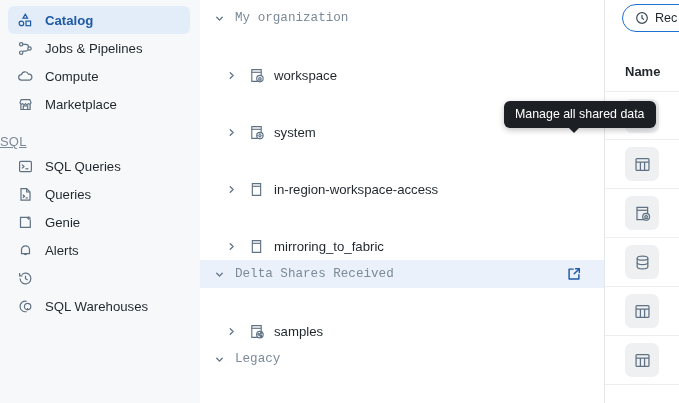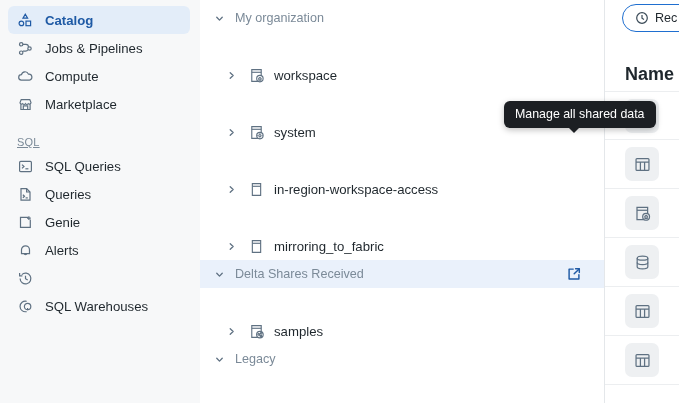--- a/index.html
+++ b/index.html
@@ -45,23 +45,22 @@
   .nav-item .ico {
     width: 17px; height: 17px;
     flex: none;
     display: flex; align-items: center; justify-content: center;
     color: #5f7182;
   }
   .nav-item.active .ico { color: #1f5aa5; }
   .nav-item .lbl { white-space: nowrap; }
   .nav-gap { height: 14px; }
   .section-label {
-    font-size: 11px;
+    font-size: 13px;
     color: #7b8a98;
-    padding-left: 17px;
     height: 20px;
     line-height: 20px;
     letter-spacing: .2px;
     text-decoration: underline;
   }
 
   
   .tree-panel {
     position: relative;
     width: 404px;
@@ -77,21 +76,21 @@
     align-items: center;
     height: 28px;
     font-size: 13.2px;
     cursor: pointer;
     padding-right: 8px;
   }
   .tree-row.group { color: #7b8a98; font-size: 12.6px; }
   .tree-row.node  { color: #1f272d; margin-top: 29px; }
   .tree-row.selected { background: #eaf1fb; }
   .tw { width: 14px; height: 14px; flex:none; display:flex; align-items:center; justify-content:center; color:#5f7182; }
-  .indent-0 { padding-left: 12px; }
+  .indent-0 { padding-left: 12px; font-family: Liberation Mono, monospace; }
   .indent-1 { padding-left: 24px; }
   .node-ico {
     width: 18px; height: 18px; flex: none;
     margin-left: 9px; margin-right: 9px;
     display: flex; align-items: center; justify-content: center;
     color: #5f7182;
   }
   .group-lbl { margin-left: 9px; white-space: nowrap; }
   .node-lbl  { white-space: nowrap; }
   .row-action {
@@ -149,21 +148,21 @@
     padding: 0 12px;
     font-size: 12.6px;
     color: #1f272d;
     white-space: nowrap;
     cursor: pointer;
   }
   .pill .ico { width: 14px; height: 14px; flex:none; color:#3a4a57; display:flex; align-items:center; }
   .col-head {
     position: absolute;
     left: 20px; top: 64px;
-    font-size: 18px;
+    font-size: 13px;
     font-weight: 700;
     color: #1f272d;
   }
   .rowlist { position: absolute; left: 0; top: 91px; right: 0; }
   .dt-row {
     position: relative;
     height: 49px;
     border-bottom: 1px solid #eceef0;
     display: flex;
     align-items: center;

